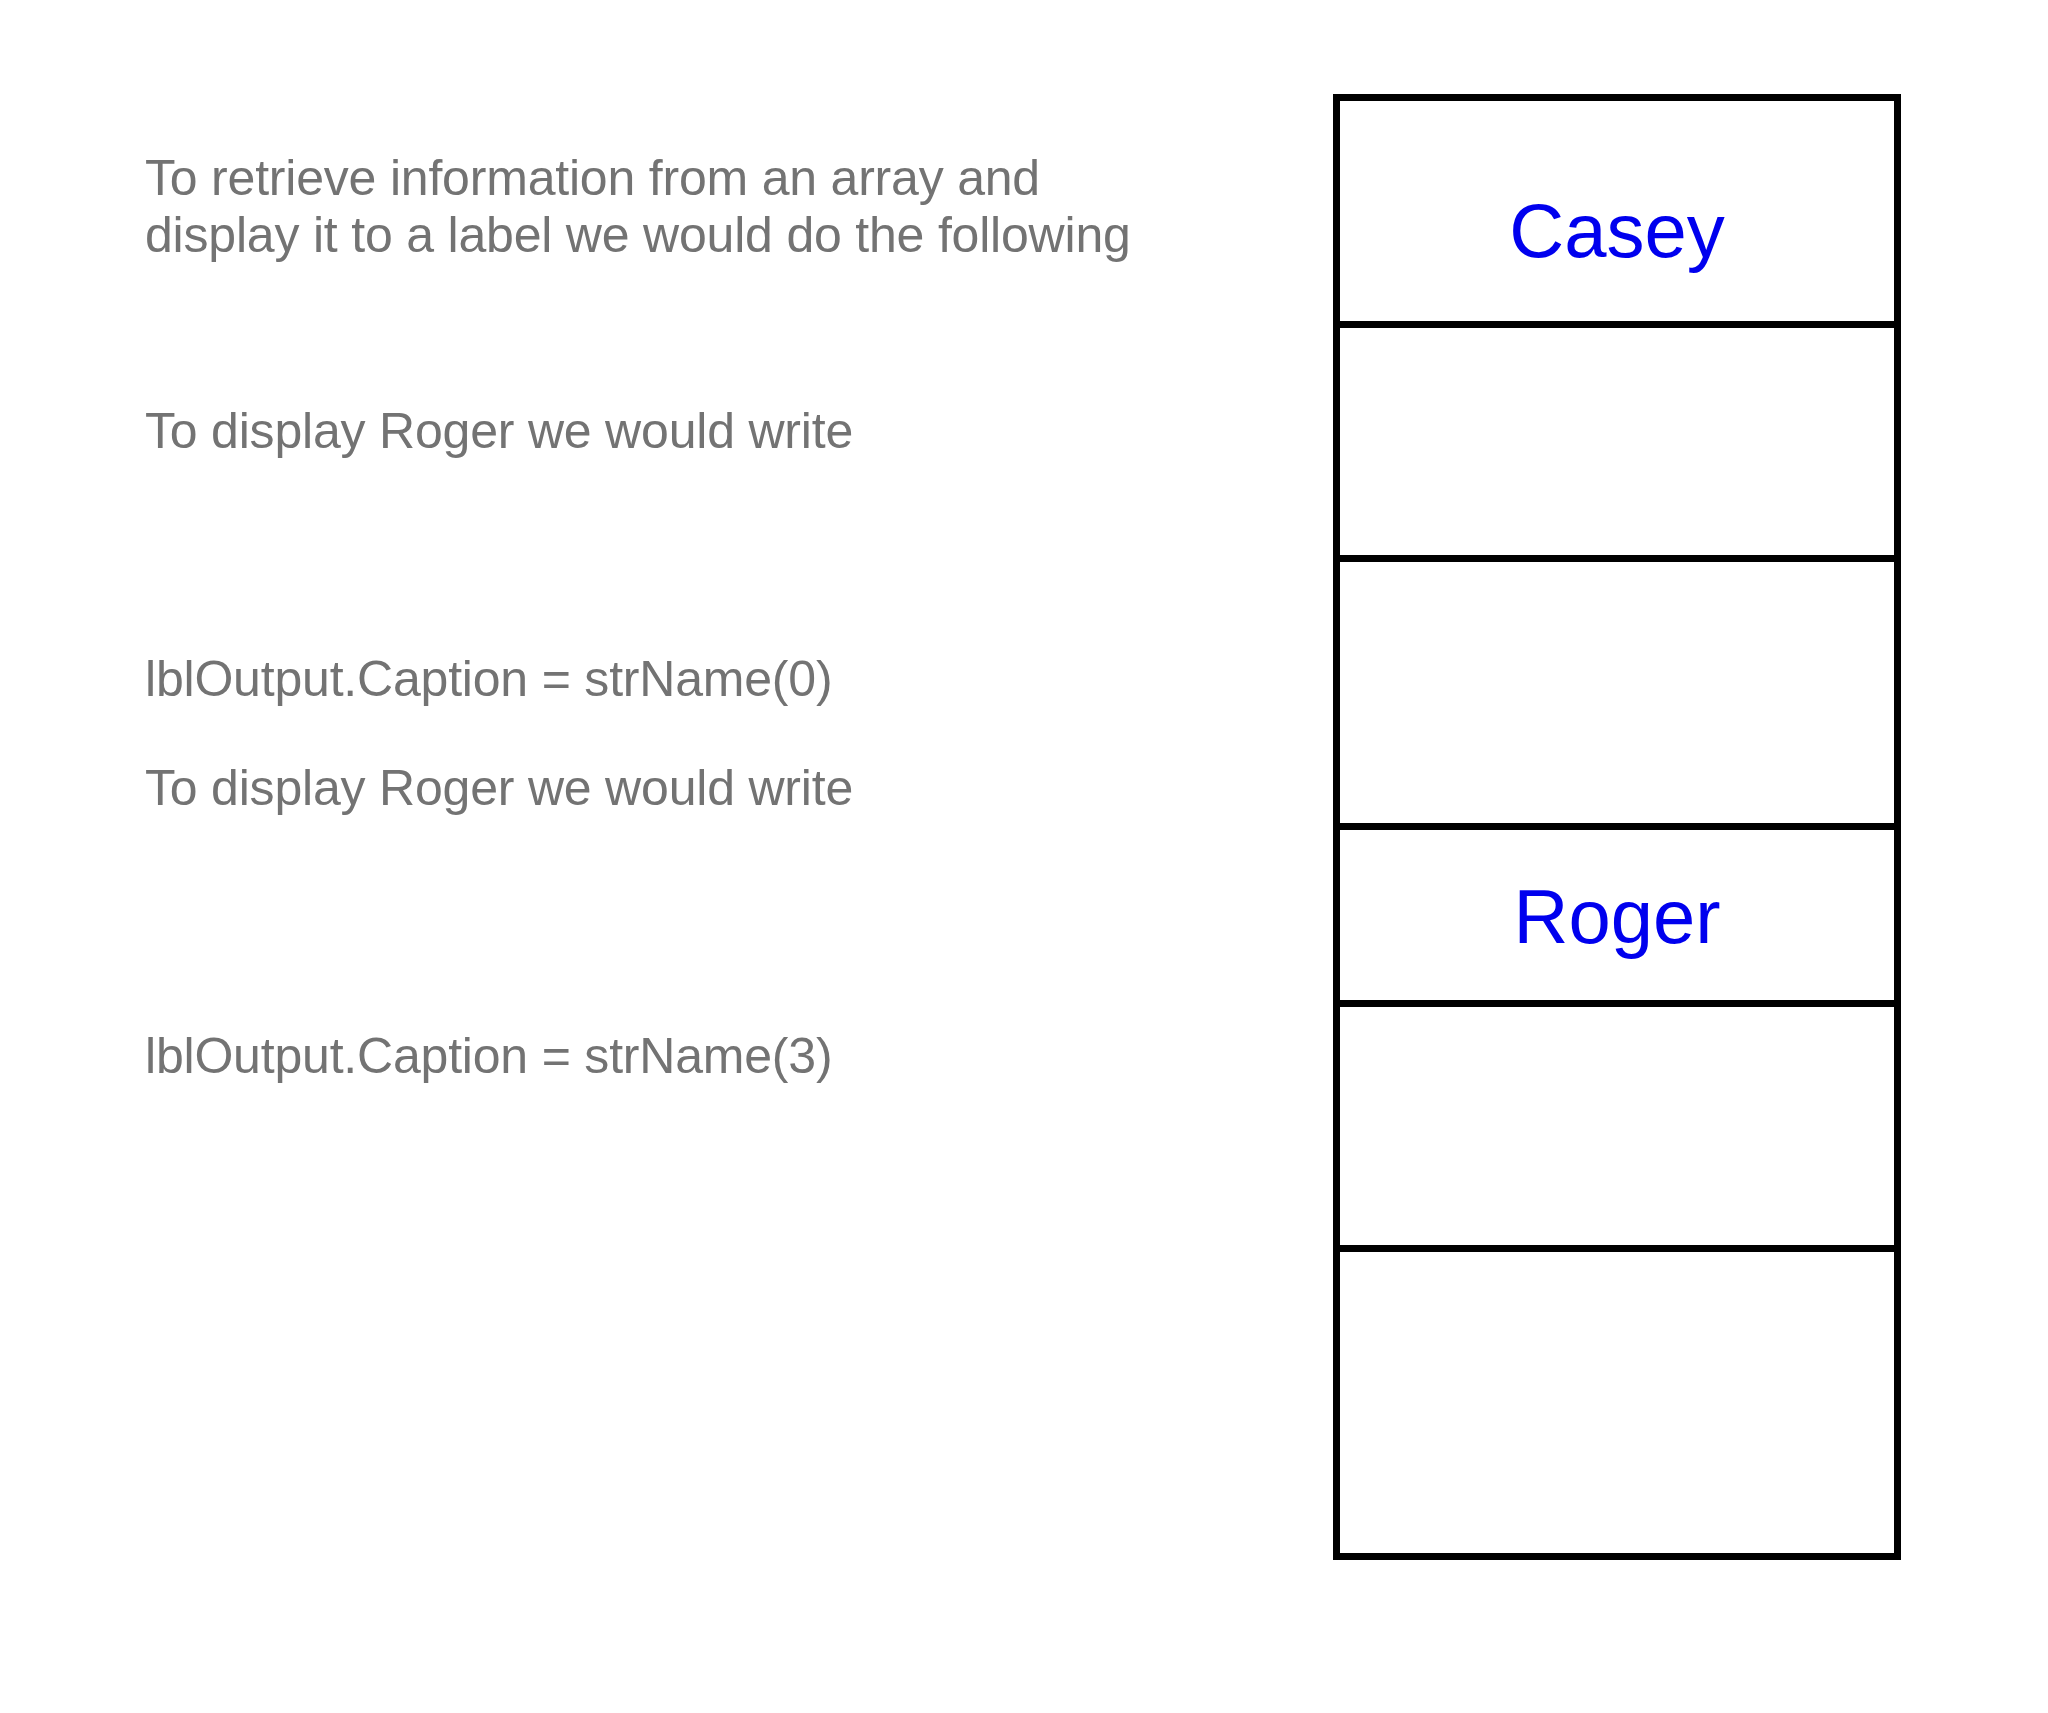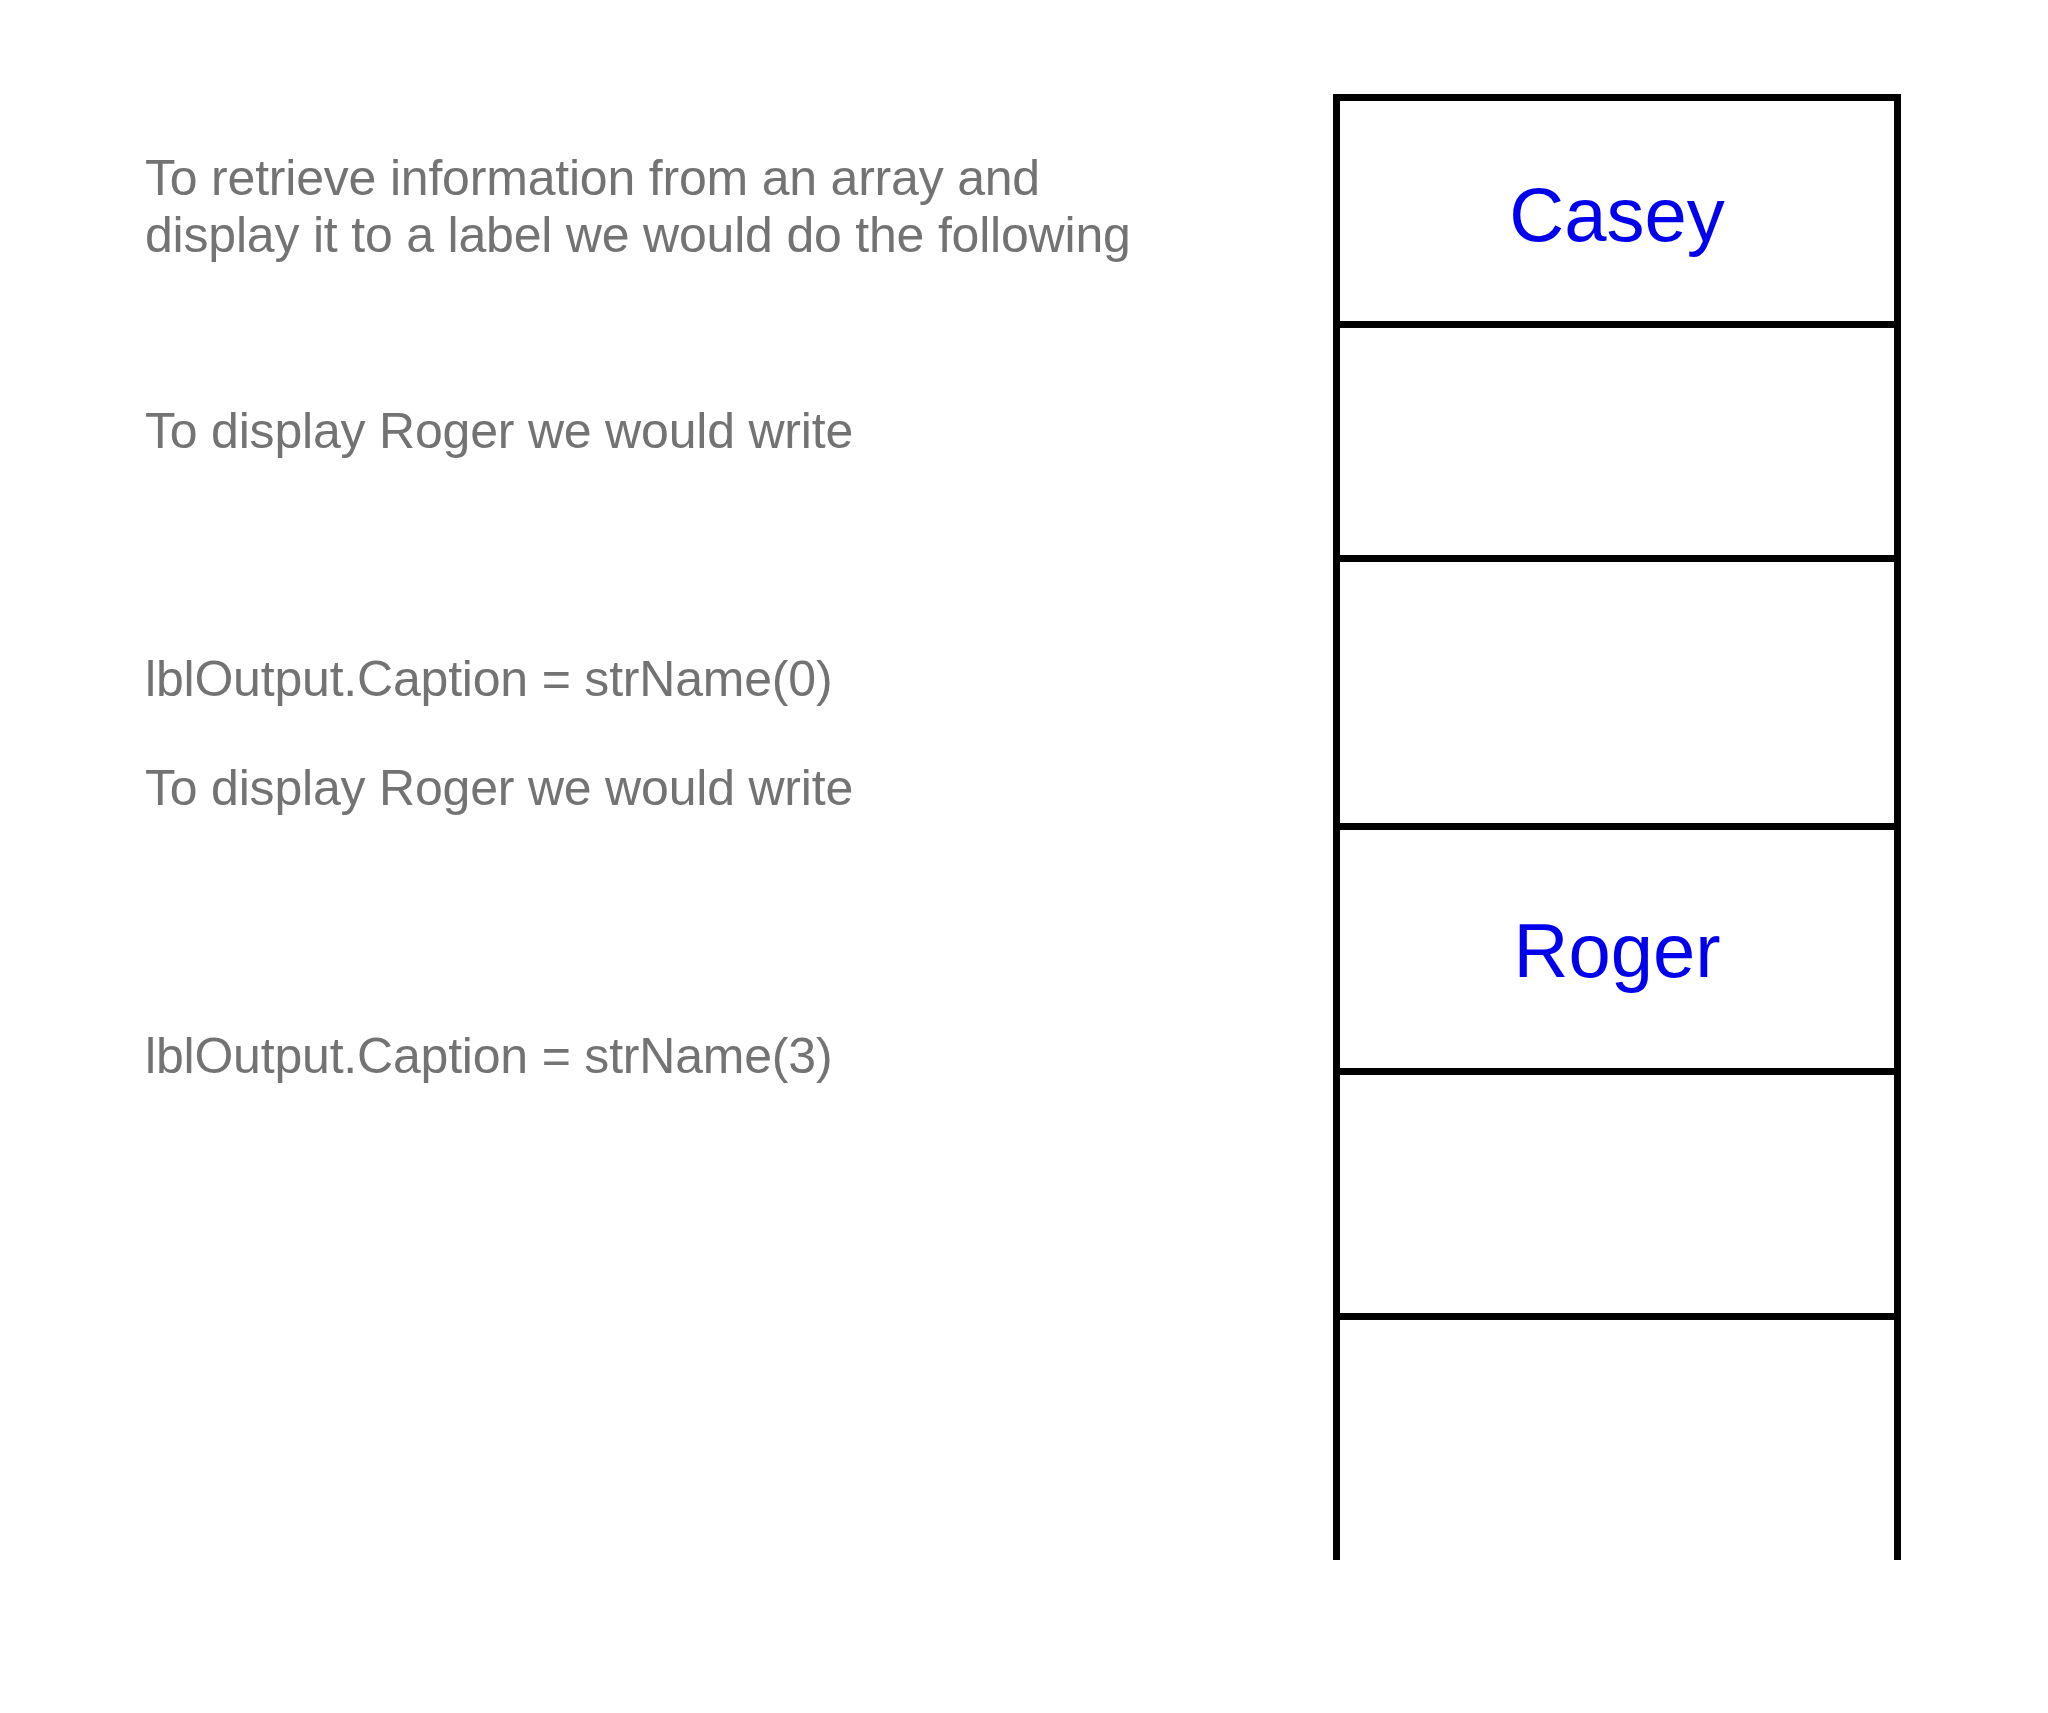--- a/index.html
+++ b/index.html
@@ -72,24 +72,24 @@
     color: #0000EE;
     font-family: "Liberation Sans", sans-serif;
     font-size: 76px;
     line-height: 1;
     white-space: nowrap;
   }
   
   .row-0 { height: 227px; }
   .row-1 { height: 234px; }
   .row-2 { height: 268px; }
-  .row-3 { height: 245px; }
+  .row-3 { height: 177px; }
   .row-4 { height: 245px; }
   .row-5 { height: 240px; }
-  .row-0 .cell-value { position: relative; top: 4px; }
+  .row-0 .cell-value { position: relative; top: 20px; }
   .row-3 .cell-value { position: relative; top: 2px; }
 </style>
 </head>
 <body>
 
 <div id="page">
 
   <div id="text-column">
 
     <div class="text-line para-intro">To retrieve information from an array and display it to a label we would do the following</div>

